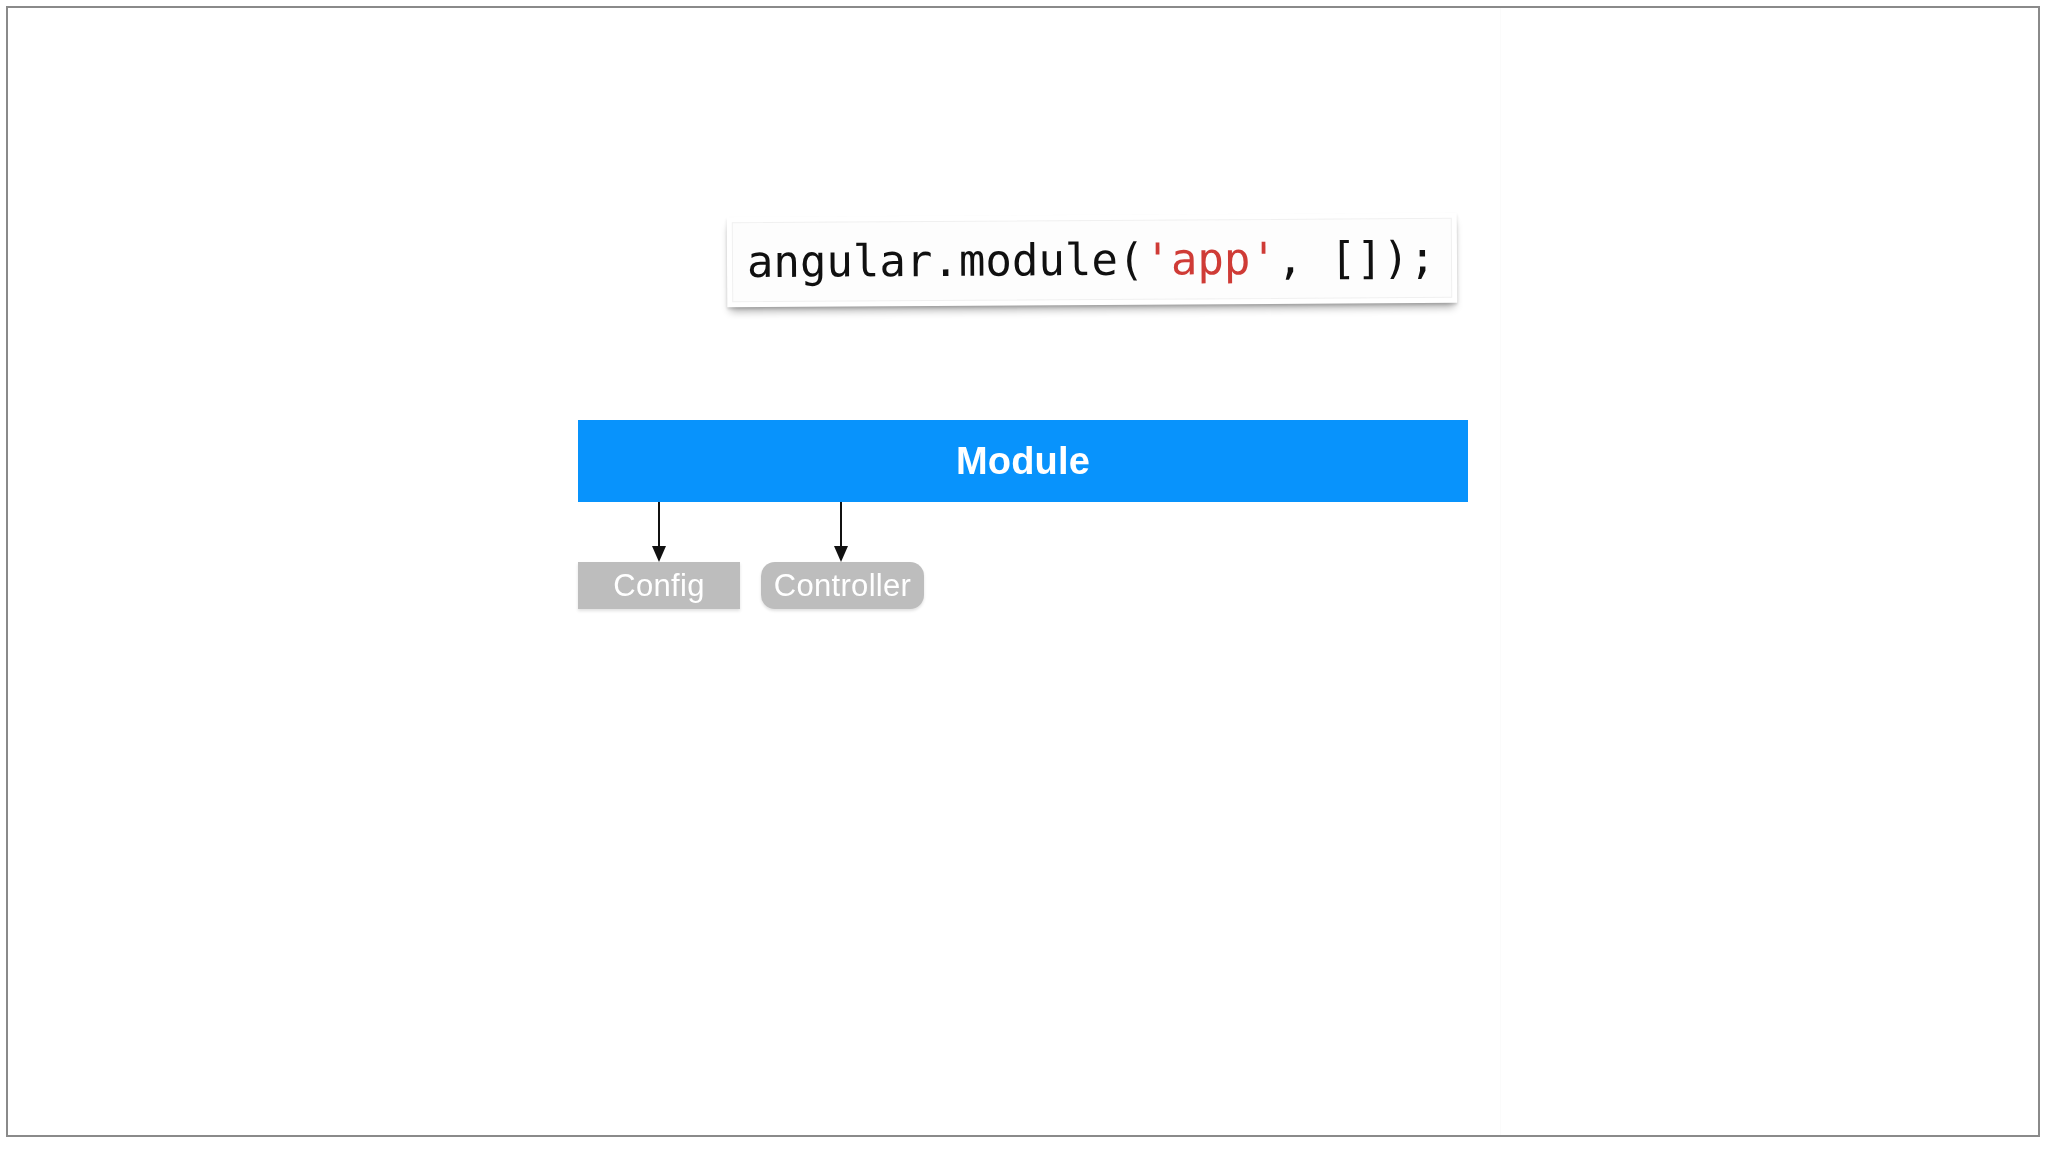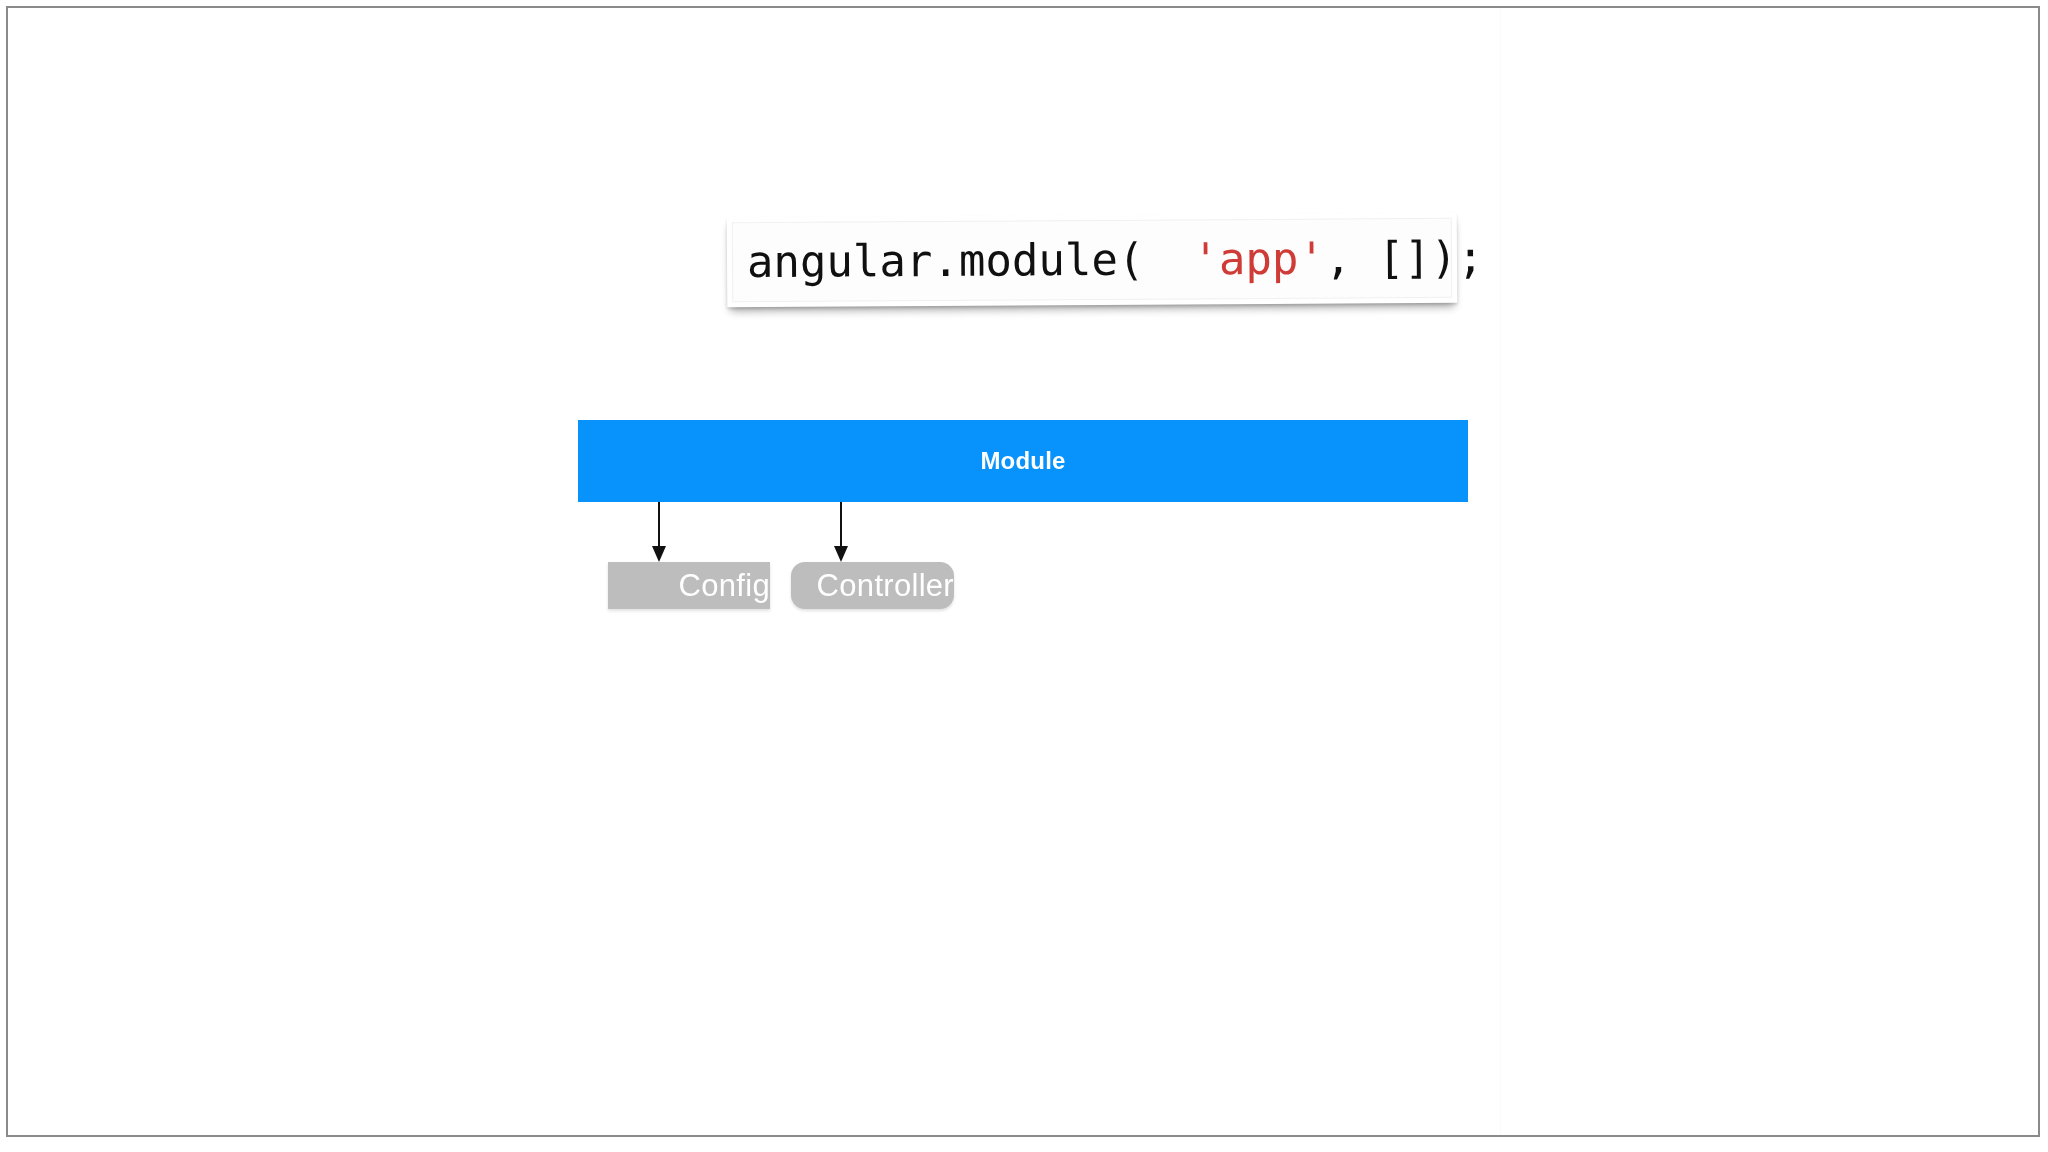--- a/index.html
+++ b/index.html
@@ -69,41 +69,40 @@
   .code-line {
     font-family: "DejaVu Sans Mono", "Liberation Mono", monospace;
     font-size: 44px;
     line-height: 1;
     color: #101010;
     white-space: pre;
     letter-spacing: 0px;
   }
   .code-string {
     color: #cf3b36;
-    margin-left: 48px;
   }
 
   
   .module-box {
     position: absolute;
     left: 578px;
     top: 420px;
     width: 890px;
     height: 82px;
     background: #0893fc;
     display: flex;
     align-items: center;
     justify-content: center;
     box-sizing: border-box;
   }
   .module-label {
     color: #ffffff;
     font-family: "Liberation Sans", sans-serif;
     font-weight: bold;
-    font-size: 24px;
+    font-size: 38px;
     letter-spacing: 0.2px;
   }
 
   
   .arrow {
     position: absolute;
     width: 16px;
   }
   .arrow .shaft {
     position: absolute;
@@ -138,24 +137,23 @@
   #arrow-controller .head  { top: 44px; }
 
   
   .child-box {
     position: absolute;
     top: 562px;
     height: 47px;
     background: #bdbdbd;
     display: flex;
     align-items: center;
-    justify-content: flex-end;
+    justify-content: center;
     box-sizing: border-box;
     box-shadow: 0 2px 3px rgba(0,0,0,0.12);
-    margin-left: 30px;
   }
   .child-label {
     color: #ffffff;
     font-family: "Liberation Sans", sans-serif;
     font-weight: 300;
     font-size: 31px;
     letter-spacing: 0.3px;
     white-space: nowrap;
   }
   #child-config     { left: 578px; width: 162px; }

